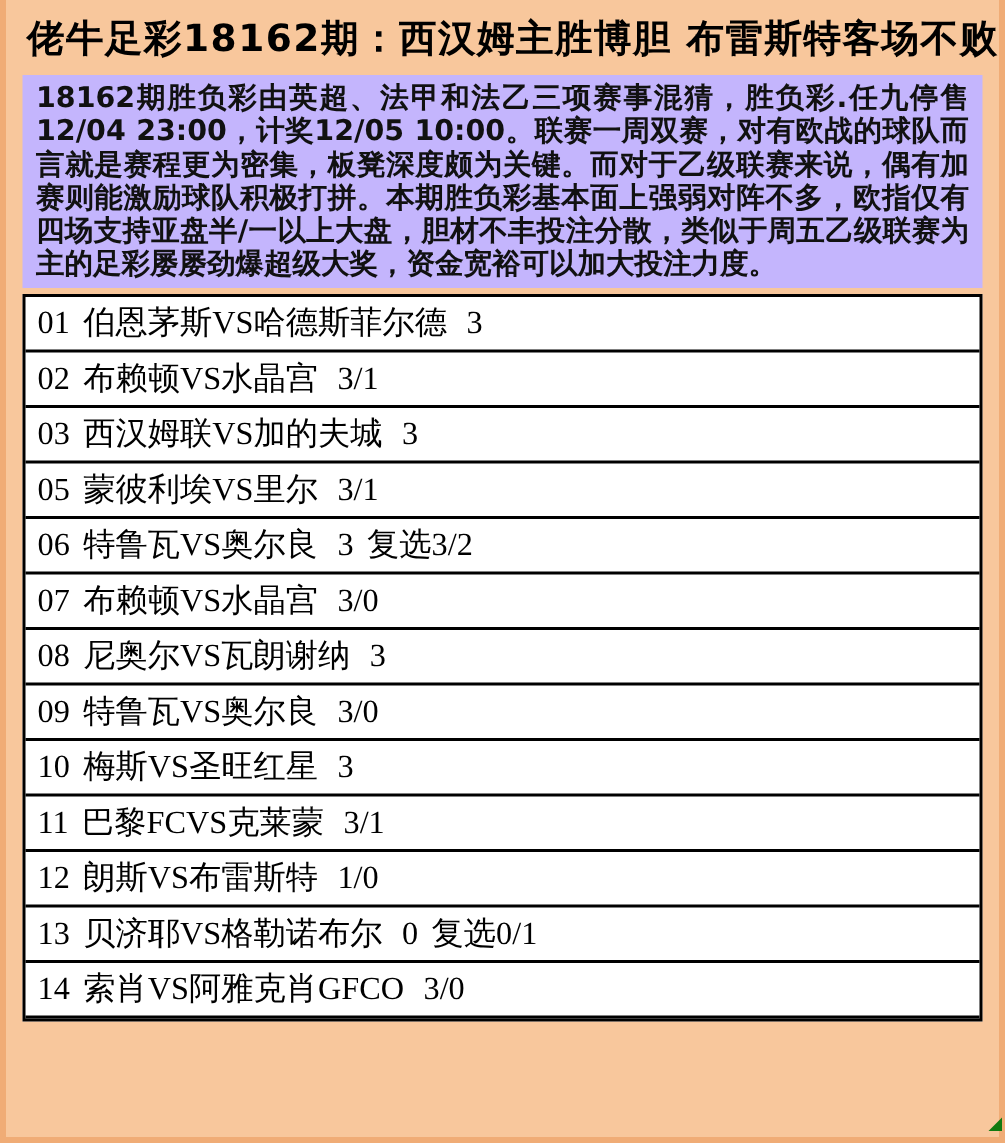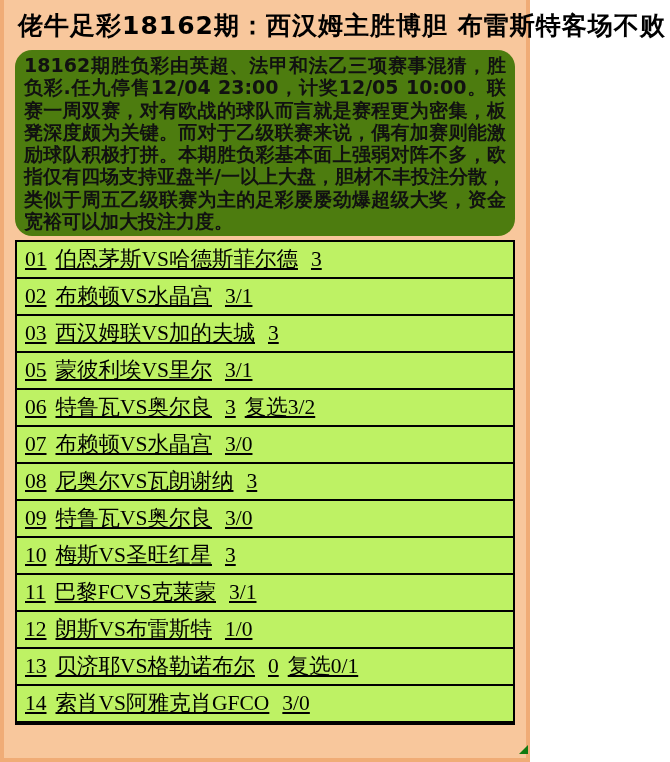--- a/index.html
+++ b/index.html
@@ -3,53 +3,51 @@
 <meta charset="utf-8">
 <style>
   html, body { margin: 0; padding: 0; }
   body {
     width: 670px; height: 762px;
     font-family: "DejaVu Sans", sans-serif;
     overflow: hidden;
   }
   .page {
     position: relative;
-    width: 530px; height: 762px;
+    width: 670px; height: 762px;
     box-sizing: border-box;
     background: #F8C79C;
     border-left: 4px solid #F0AC76;
     border-right: 4px solid #F0AC76;
     border-bottom: 4px solid #F0AC76;
   }
   .title {
     padding: 9px 14px 5px 14px;
     font-size: 25px;
     font-weight: bold;
     color: #000;
     letter-spacing: 1px;
     font-family: "DejaVu Sans", sans-serif;
     white-space: nowrap;
   }
   .intro {
     margin: 3px 11px 0 11px;
     padding: 4px 9px;
-    background: #4d7c0f;
+    background: #c4b5fd;
     font-size: 19px;
     font-weight: bold;
     line-height: 22.3px;
     color: #111;
     text-align: justify;
     font-family: "DejaVu Sans", sans-serif;
-    border-radius: 17px;
   }
   .match-table {
     margin: 4px 11px 4px 11px;
     border: 2px solid #000;
-    background: #bef264;
-    text-decoration: underline;
+    background: #ffffff;
   }
   .match-row {
     height: 35px;
     line-height: 35px;
     border-bottom: 2px solid #000;
     padding-left: 8px;
     font-family: "Liberation Serif", "DejaVu Serif", serif;
     font-size: 21.5px;
     color: #000;
     white-space: nowrap;

